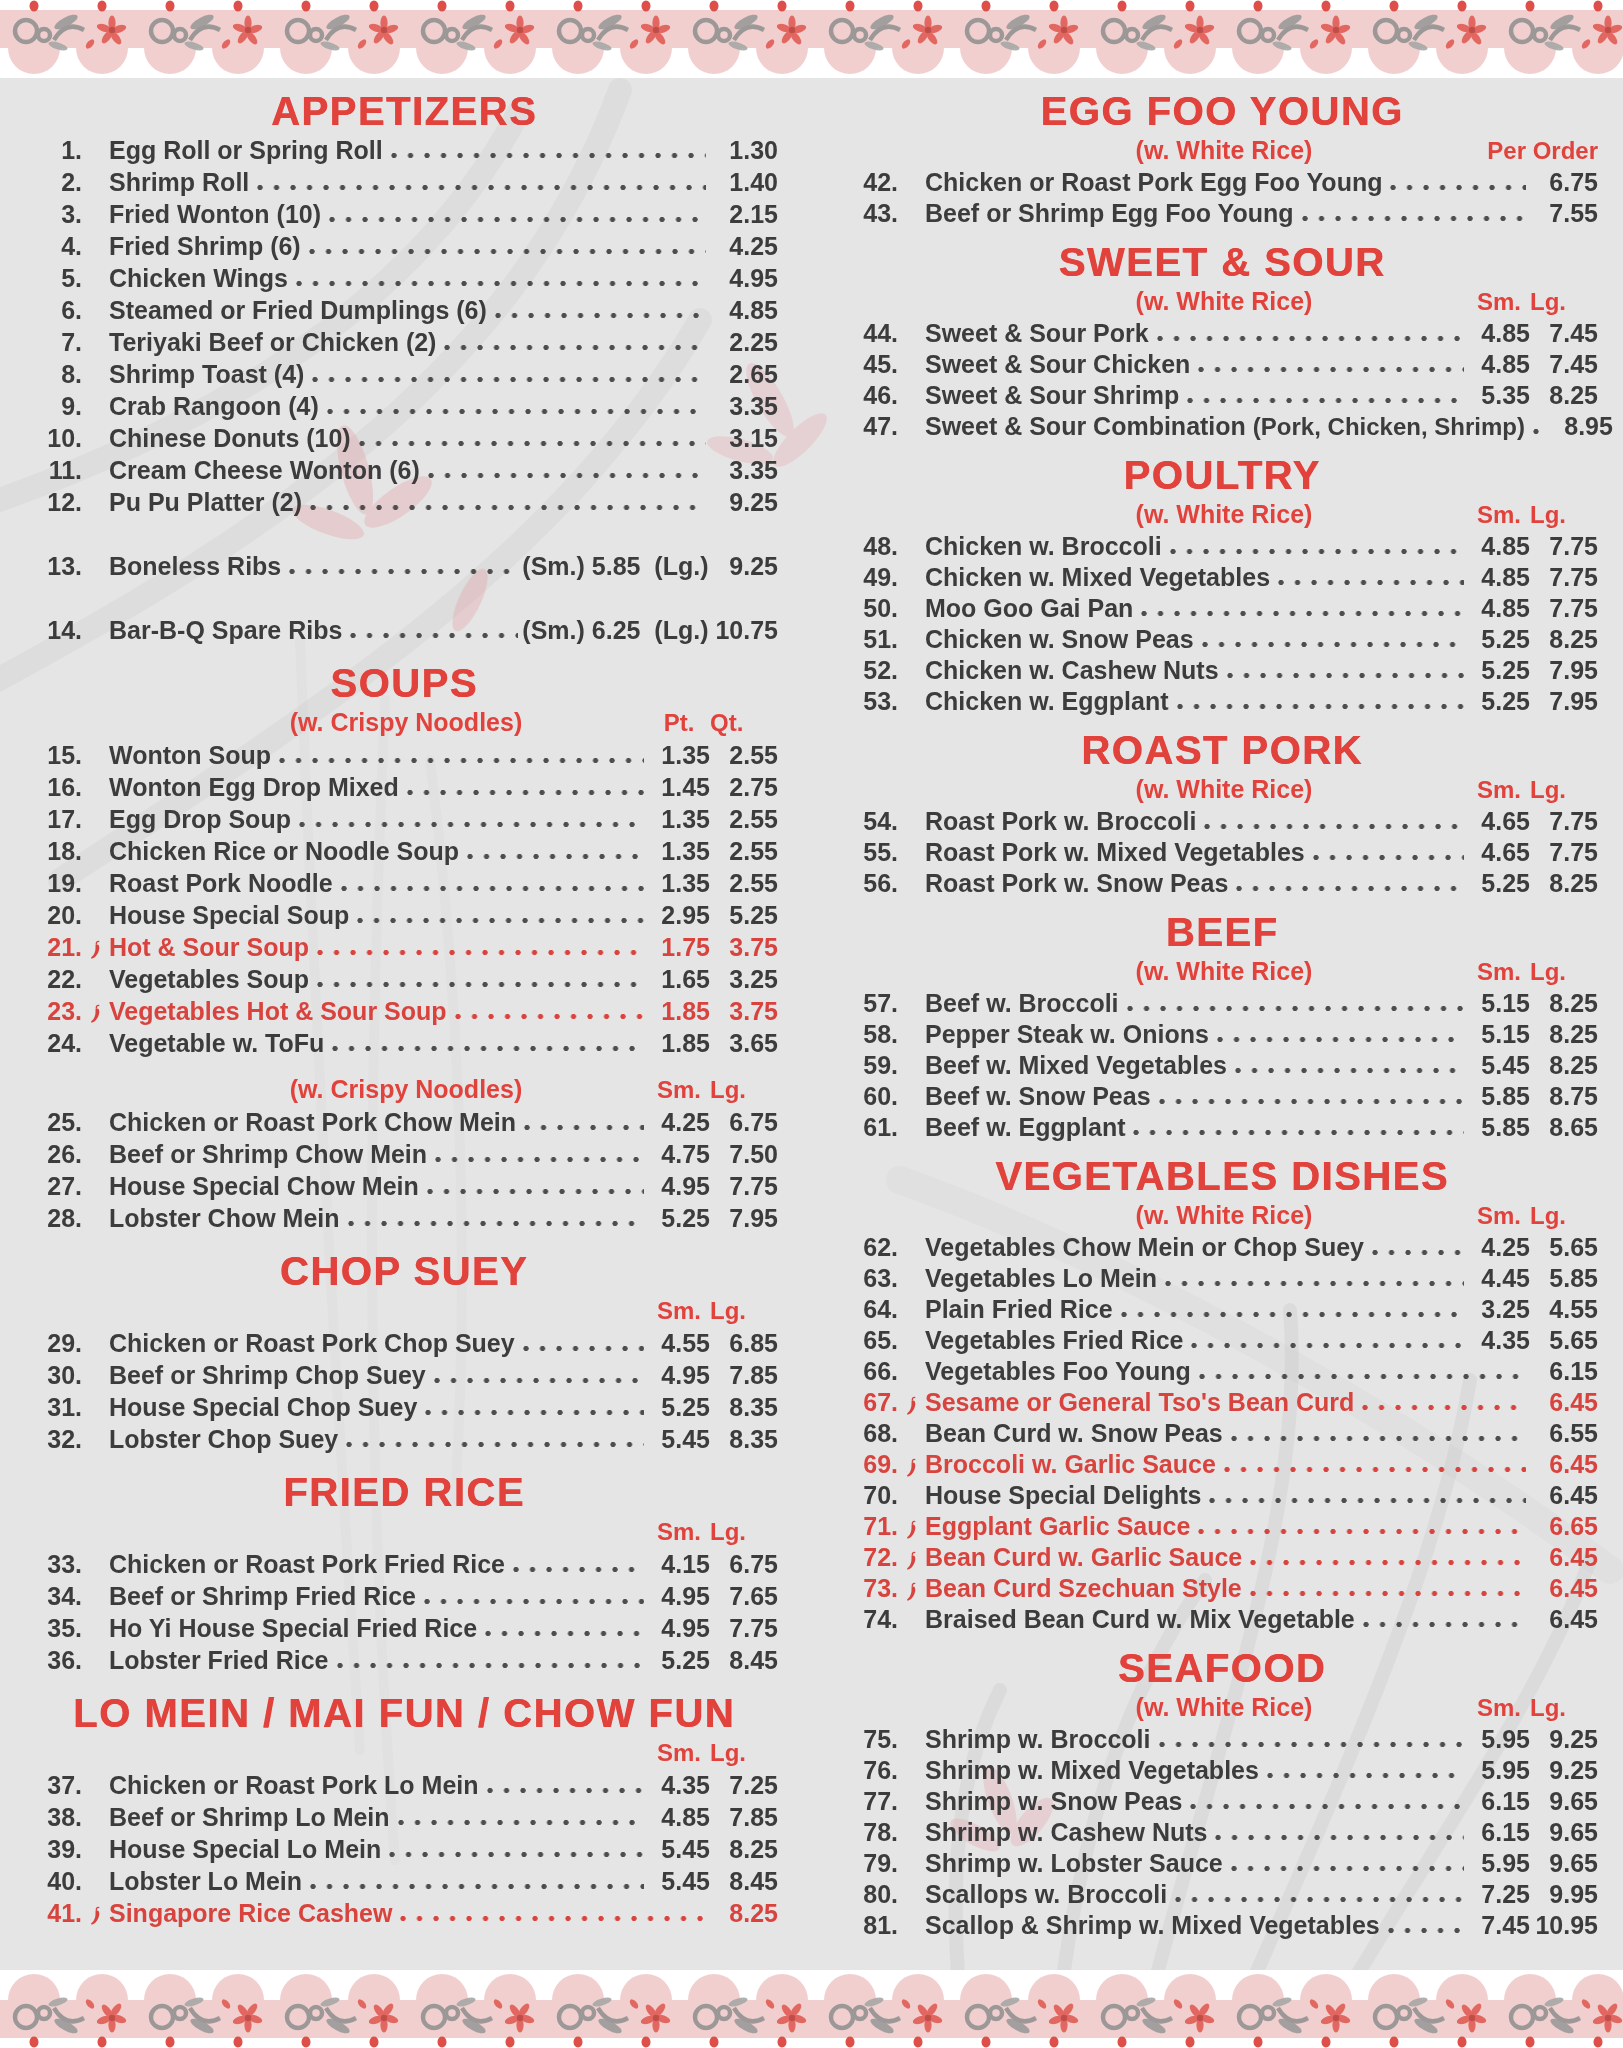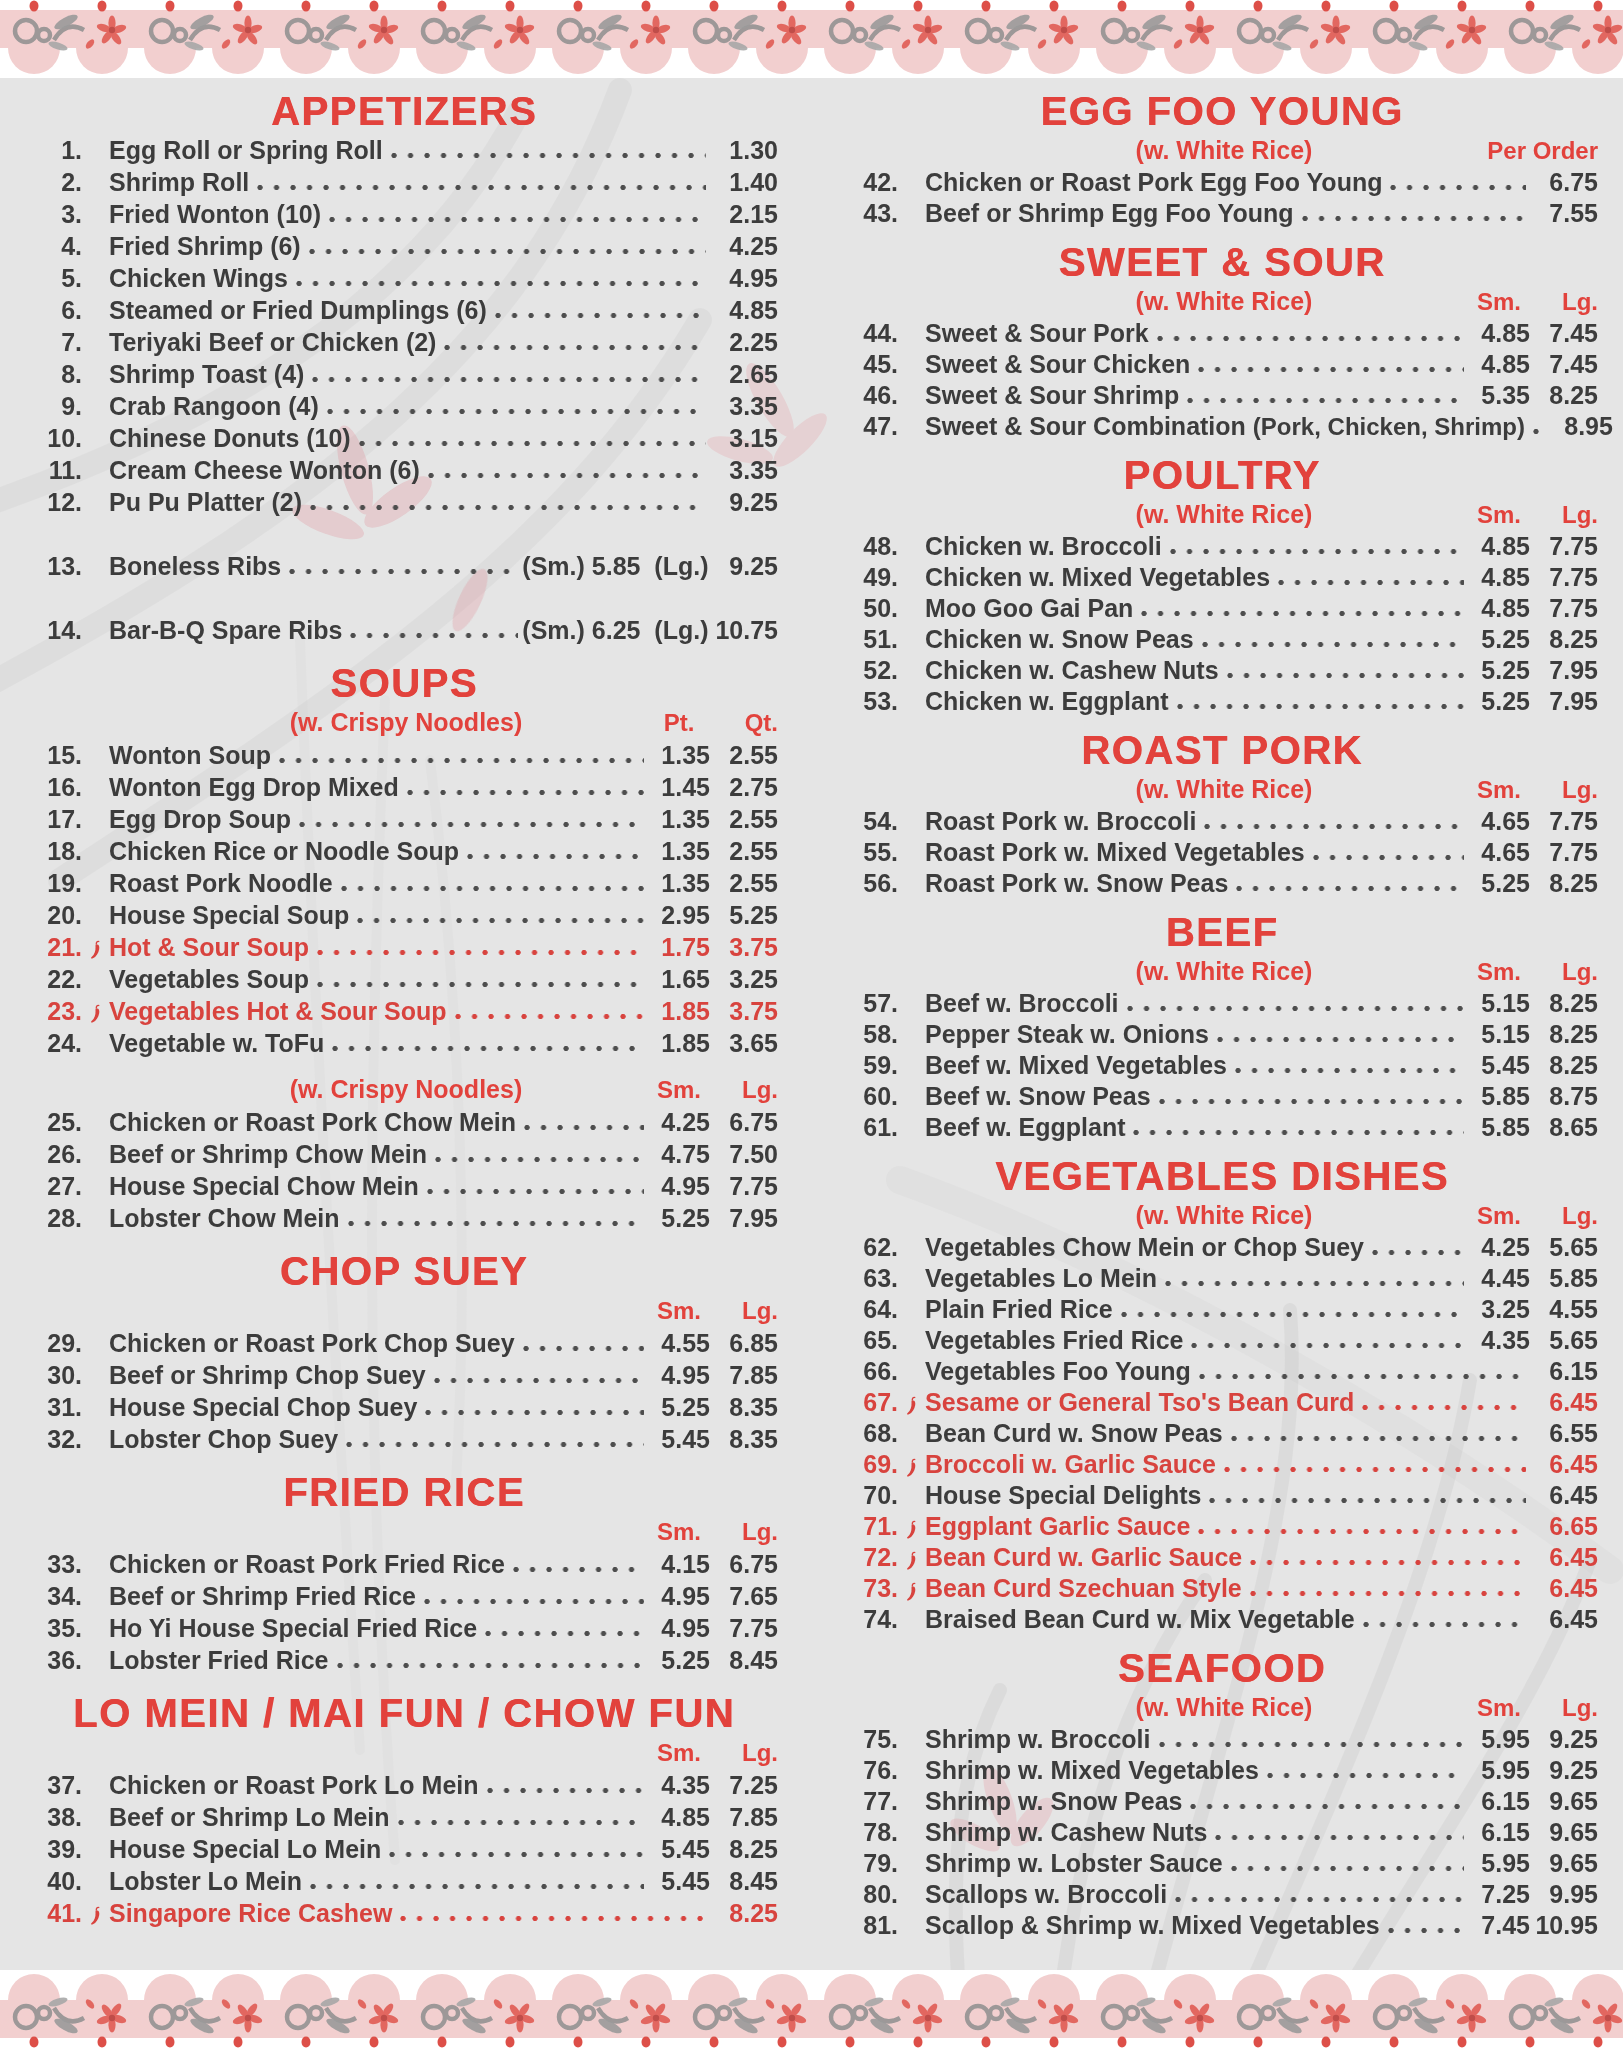--- a/index.html
+++ b/index.html
@@ -21,21 +21,21 @@
   .col-right .menu-section{margin-bottom:10px;}
   .sec-title{
     font-size:40px;line-height:46px;color:#e2423c;text-align:center;
     letter-spacing:1.5px;text-shadow:0.6px 0 0 #e2423c;
   }
   .sub-line{position:relative;height:33px;}
   .subtitle{position:absolute;left:4px;right:0;text-align:center;color:#e2423c;font-size:25px;line-height:33px;}
   .col-labels{position:absolute;right:0;top:0;display:flex;line-height:33px;}
   .clabel{color:#e2423c;font-size:24px;}
   .c1{width:62px;text-align:center;}
-  .c2{min-width:68px;text-align:right;white-space:nowrap;}
+  .c2{min-width:68px;text-align:left;white-space:nowrap;}
   
   .item-row{display:flex;align-items:baseline;line-height:32px;color:#3c3c3c;font-size:25px;}
   .col-right .item-row{line-height:31px;}
   .num{width:52px;text-align:right;flex:none;}
   .pep{width:27px;flex:none;display:inline-flex;justify-content:center;}
   .pepper-svg{width:14px;height:22px;position:relative;top:3px;}
   .iname{white-space:nowrap;}
   .inote{font-size:24px;margin-left:7px;white-space:nowrap;}
   .leader{
     flex:1 1 8px;min-width:8px;height:7px;align-self:flex-end;margin:0 4px 7px 8px;

